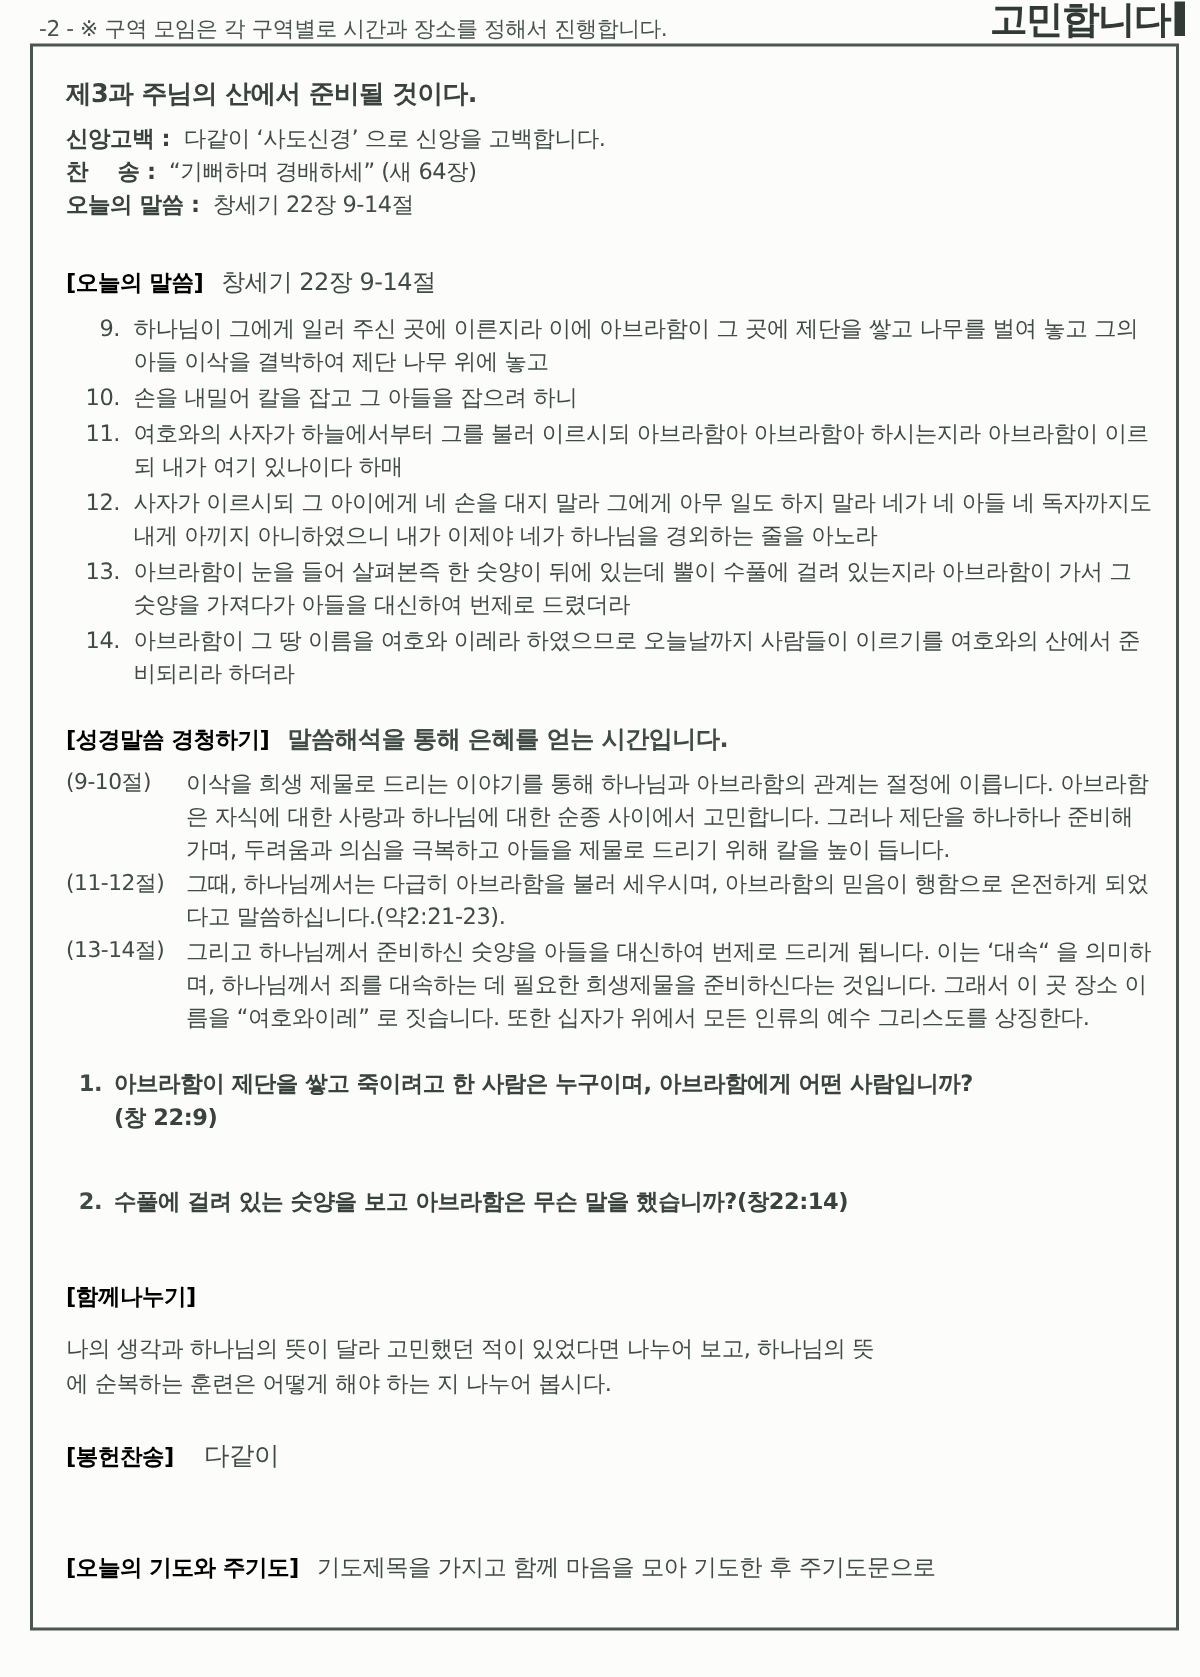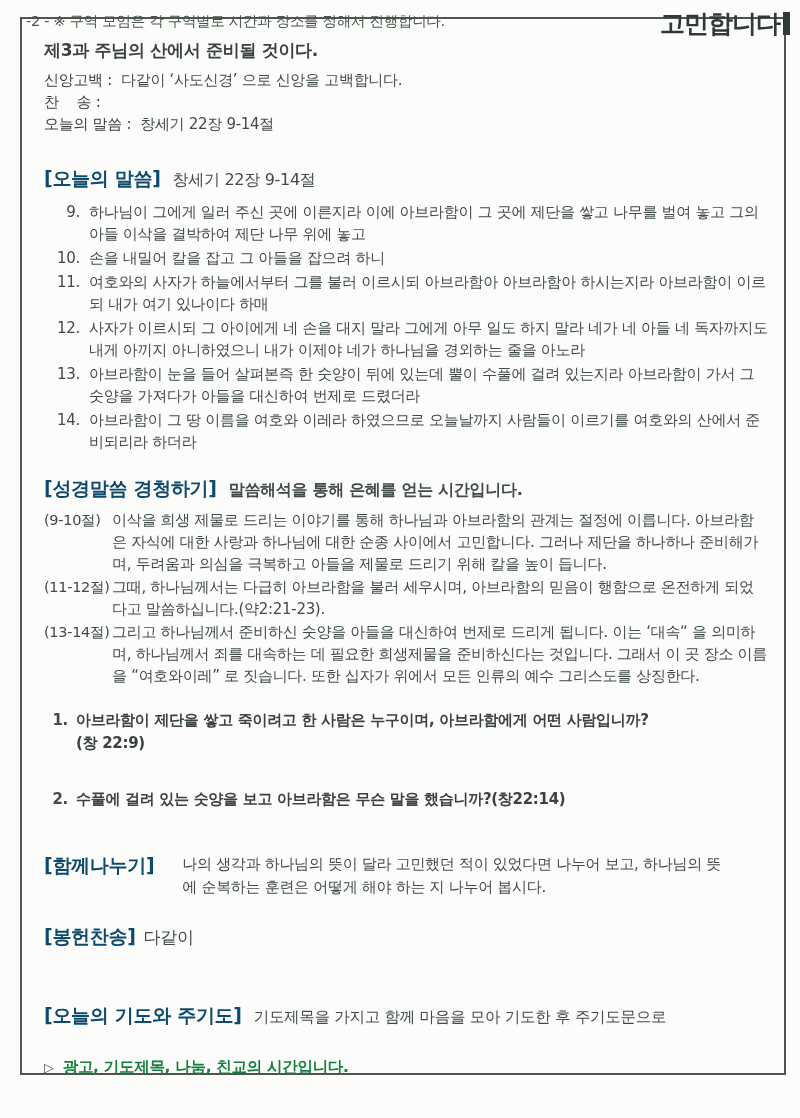--- a/index.html
+++ b/index.html
@@ -6,71 +6,71 @@
   html,body { width:800px; height:1118px; }
   body {
     background:#fcfcfa;
     color:#414b46;
     font-family:"DejaVu Sans", sans-serif;
     letter-spacing:-0.3px;
     overflow:hidden;
   }
   
   .header {
-    display:flex; justify-content:space-between; align-items:flex-start;
+    display:flex; justify-content:space-between; align-items:flex-end;
     padding:7px 10px 0 26px;
-    height:17px;
+    height:29px;
   }
   .page-note { font-size:14.5px; padding-top:5px; color:#49534d; }
   .logo {
     display:flex; align-items:center; gap:3px;
     font-size:25px; font-weight:bold; color:#323a36; letter-spacing:-1px;
   }
   .logo-bar { width:7px; height:23px; background:#323a36; display:inline-block; }
   
   .content-box {
     margin-left:20px;
     width:766px; height:1058px;
     border:2px solid #4c554f;
     background:#fcfcfa;
     padding:20px 16px 12px 22px;
     overflow:hidden;
   }
   
   .lesson-title { font-size:17px; font-weight:bold; color:#39423d; }
   .intro-list { margin-top:7px; }
   .intro-row { display:flex; gap:9px; line-height:22px; font-size:15px; }
-  .intro-label { font-weight:normal; white-space:pre; color:#39423d; }
+  .intro-label { font-weight:bold; white-space:pre; color:#39423d; }
   
   .section-head { display:flex; align-items:baseline; gap:12px; }
-  .bracket-head { font-size:19px; font-weight:bold; color:#0c4a6e; white-space:pre; }
+  .bracket-head { font-size:15px; font-weight:bold; color:#000000; white-space:pre; }
   .head-sub { font-size:16px; }
   .head-sub.bold { font-weight:bold; }
   
   .verses { margin-top:9px; }
   .verse-row { display:grid; grid-template-columns:36px 1fr; column-gap:9px; margin-bottom:2px; }
   .verse-num { text-align:right; font-size:15px; line-height:22px; }
   .verse-text { font-size:15px; line-height:22px; }
   
   .notes { margin-top:7px; }
-  .note-row { display:grid; grid-template-columns:64px 1fr; column-gap:4px; margin-bottom:1px; }
+  .note-row { display:grid; grid-template-columns:64px 1fr; column-gap:16px; margin-bottom:1px; }
   .note-label { font-size:14.5px; line-height:22px; white-space:nowrap; }
   .note-text { font-size:15px; line-height:22px; }
   
   .questions { margin-top:22px; }
   .question-row { display:grid; grid-template-columns:24px 1fr; column-gap:8px; margin-bottom:33px; }
   .q-num { font-size:15px; font-weight:bold; line-height:23px; text-align:right; }
   .q-text { font-size:15px; font-weight:bold; line-height:23px; color:#39423d; }
   .q-ref { display:block; }
   .q-ref:empty { display:none; }
   
-  .sharing { display:flex; gap:28px; margin-top:42px; }
+  .sharing { display:flex; gap:14px; margin-top:42px;flex-direction:column; }
   .sharing .bracket-head { flex:0 0 auto; }
   .sharing-text { font-size:15px; line-height:23px; max-width:545px; }
-  .offering { display:flex; gap:8px; align-items:baseline; margin-top:25px; }
+  .offering { display:flex; gap:20px; align-items:baseline; margin-top:25px; }
   .offering-text { font-size:17px; }
   .prayer { display:flex; gap:12px; align-items:baseline; margin-top:53px; }
   .prayer-text { font-size:15.5px; }
   .footer-line { display:flex; gap:9px; align-items:baseline; margin-top:28px; }
   .tri { font-size:13px; color:#49534d; }
   .footer-text { font-size:15.5px; font-weight:bold; color:#15803d; }
 </style>
 </head>
 <body>
 
@@ -87,20 +87,21 @@
   <div class="lesson-title">제3과 주님의 산에서 준비될 것이다.</div>
   <div class="intro-list">
 
       <div class="intro-row">
         <span class="intro-label">신앙고백 :</span>
         <span class="intro-text">다같이  ‘사도신경’ 으로 신앙을 고백합니다.</span>
       </div>
 
       <div class="intro-row">
         <span class="intro-label">찬    송 :</span>
+        <span class="intro-text">“기뻐하며 경배하세” (새 64장)</span>
       </div>
 
       <div class="intro-row">
         <span class="intro-label">오늘의 말씀 :</span>
         <span class="intro-text">창세기 22장 9-14절</span>
       </div>
     </div>
 
   <div class="section-head" style="margin-top:31px">
     <span class="bracket-head">[오늘의 말씀]</span>

